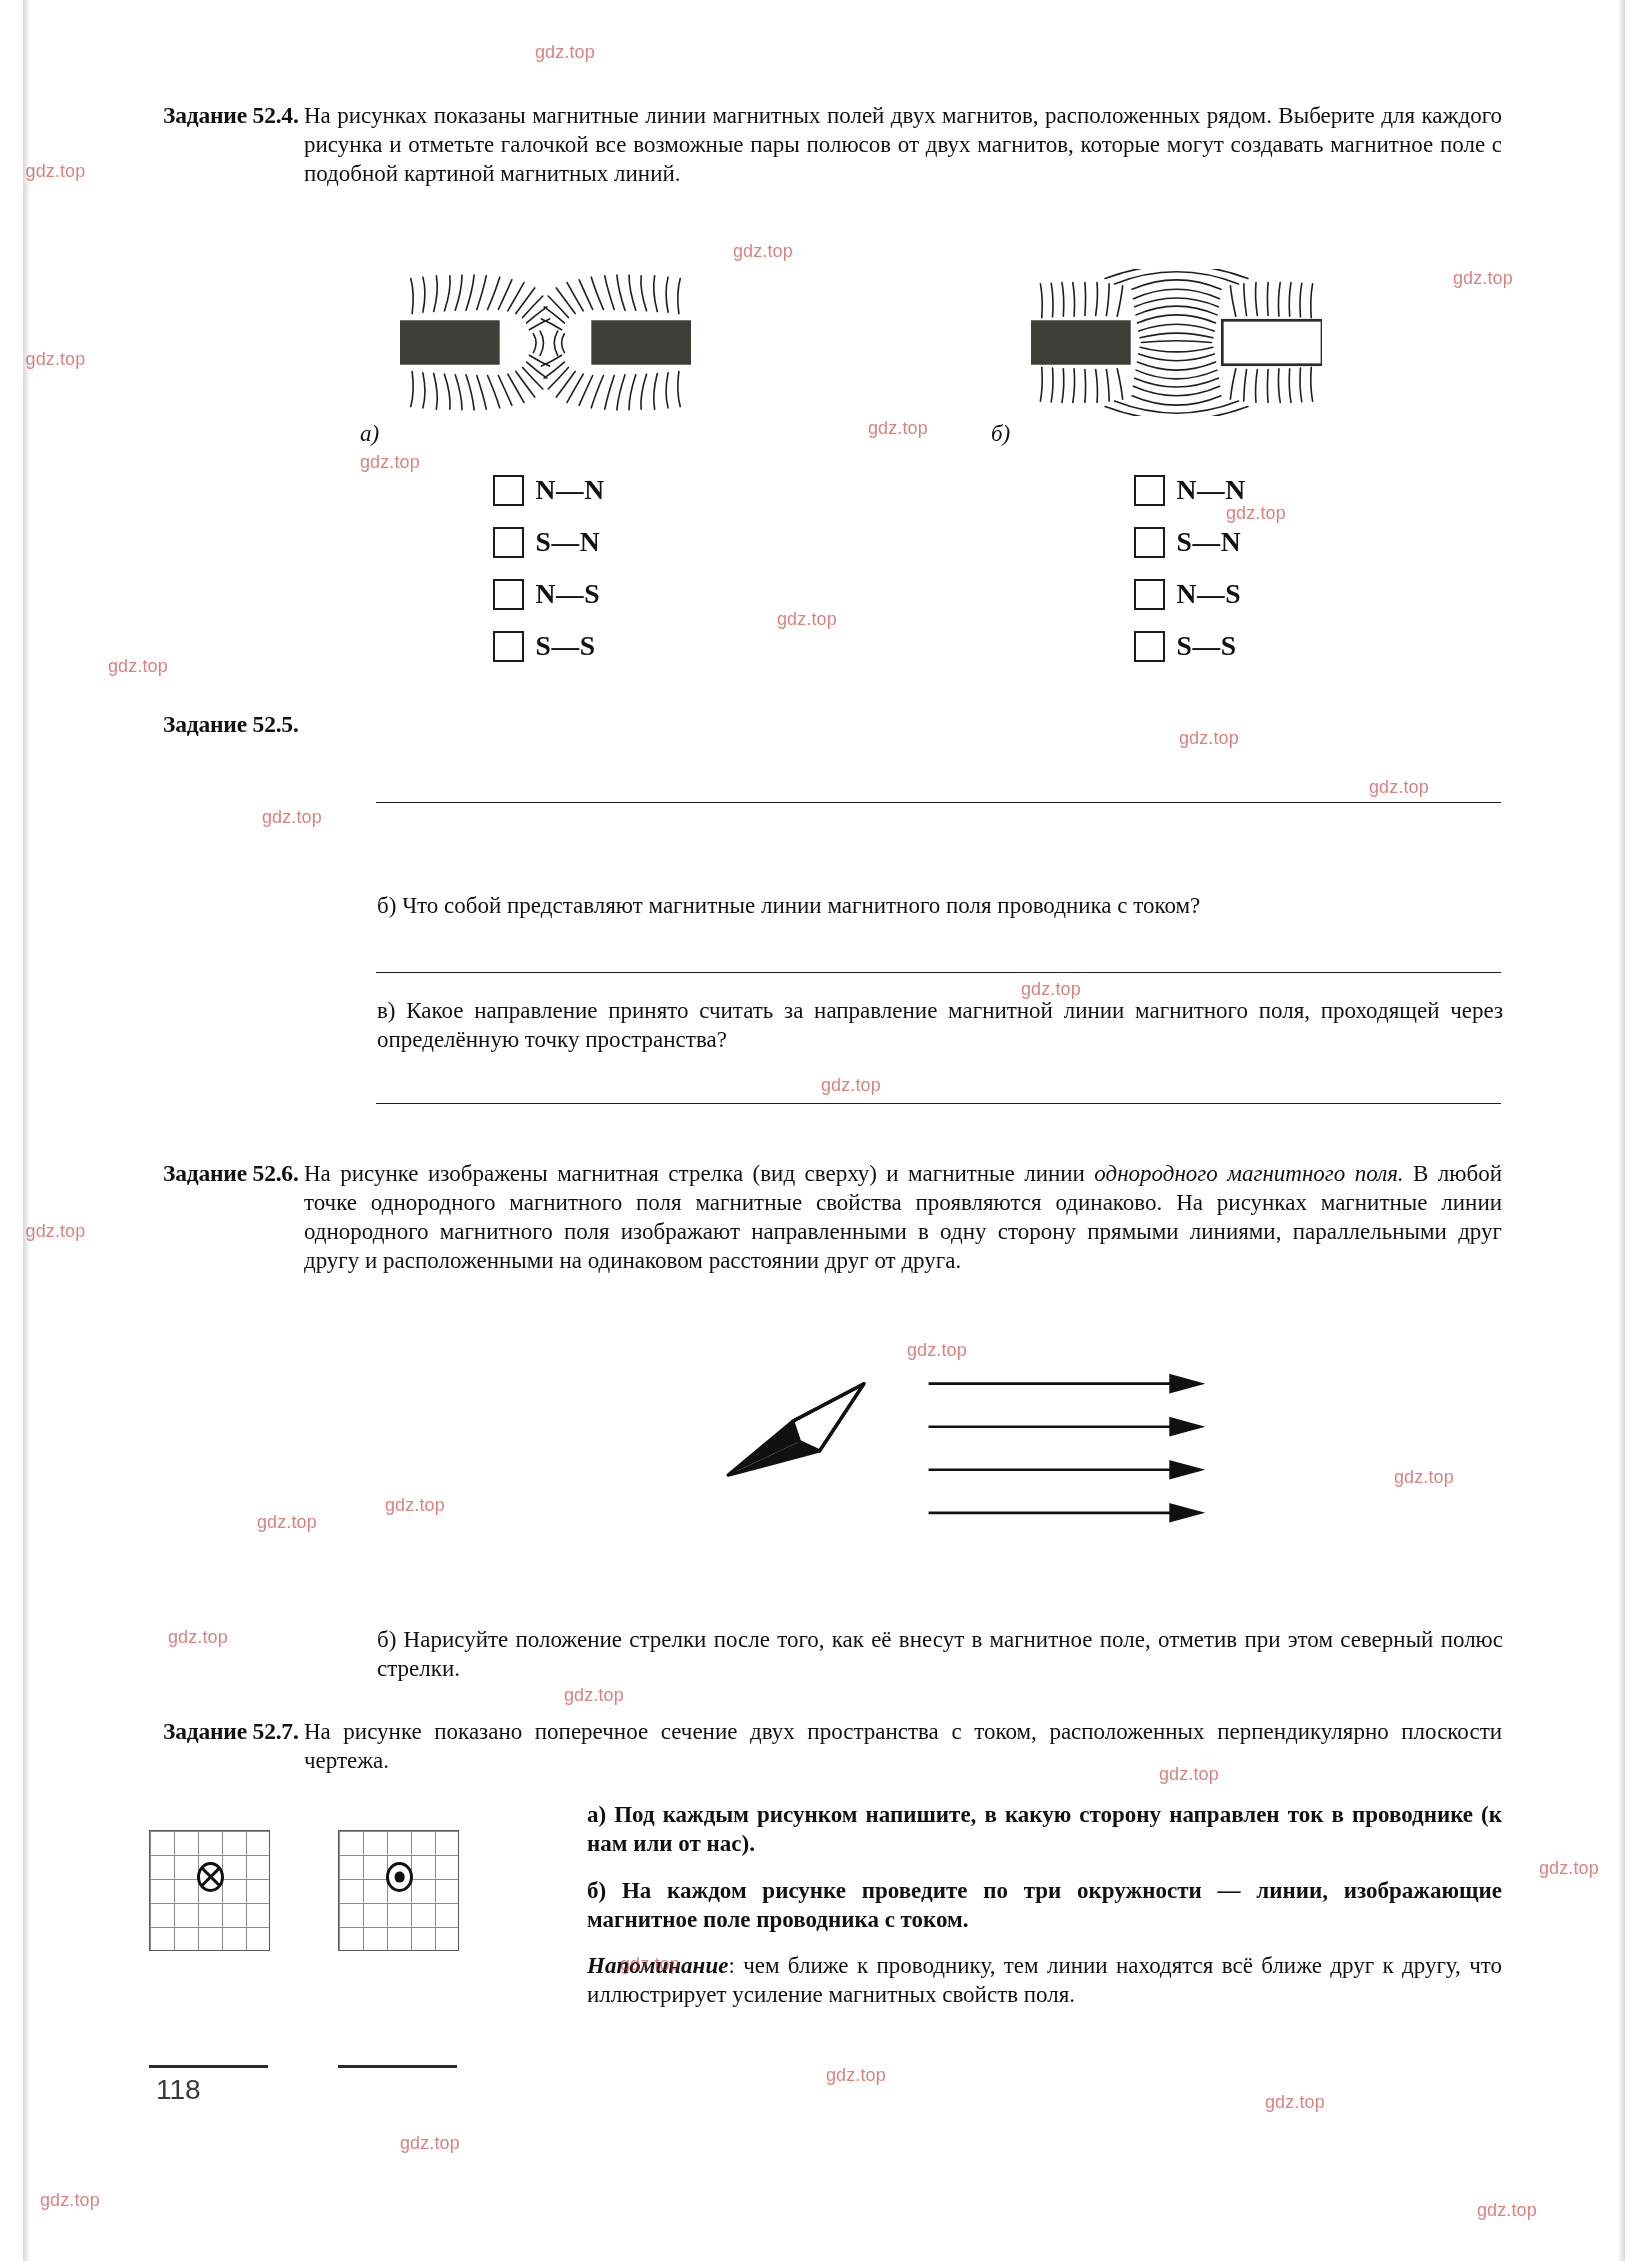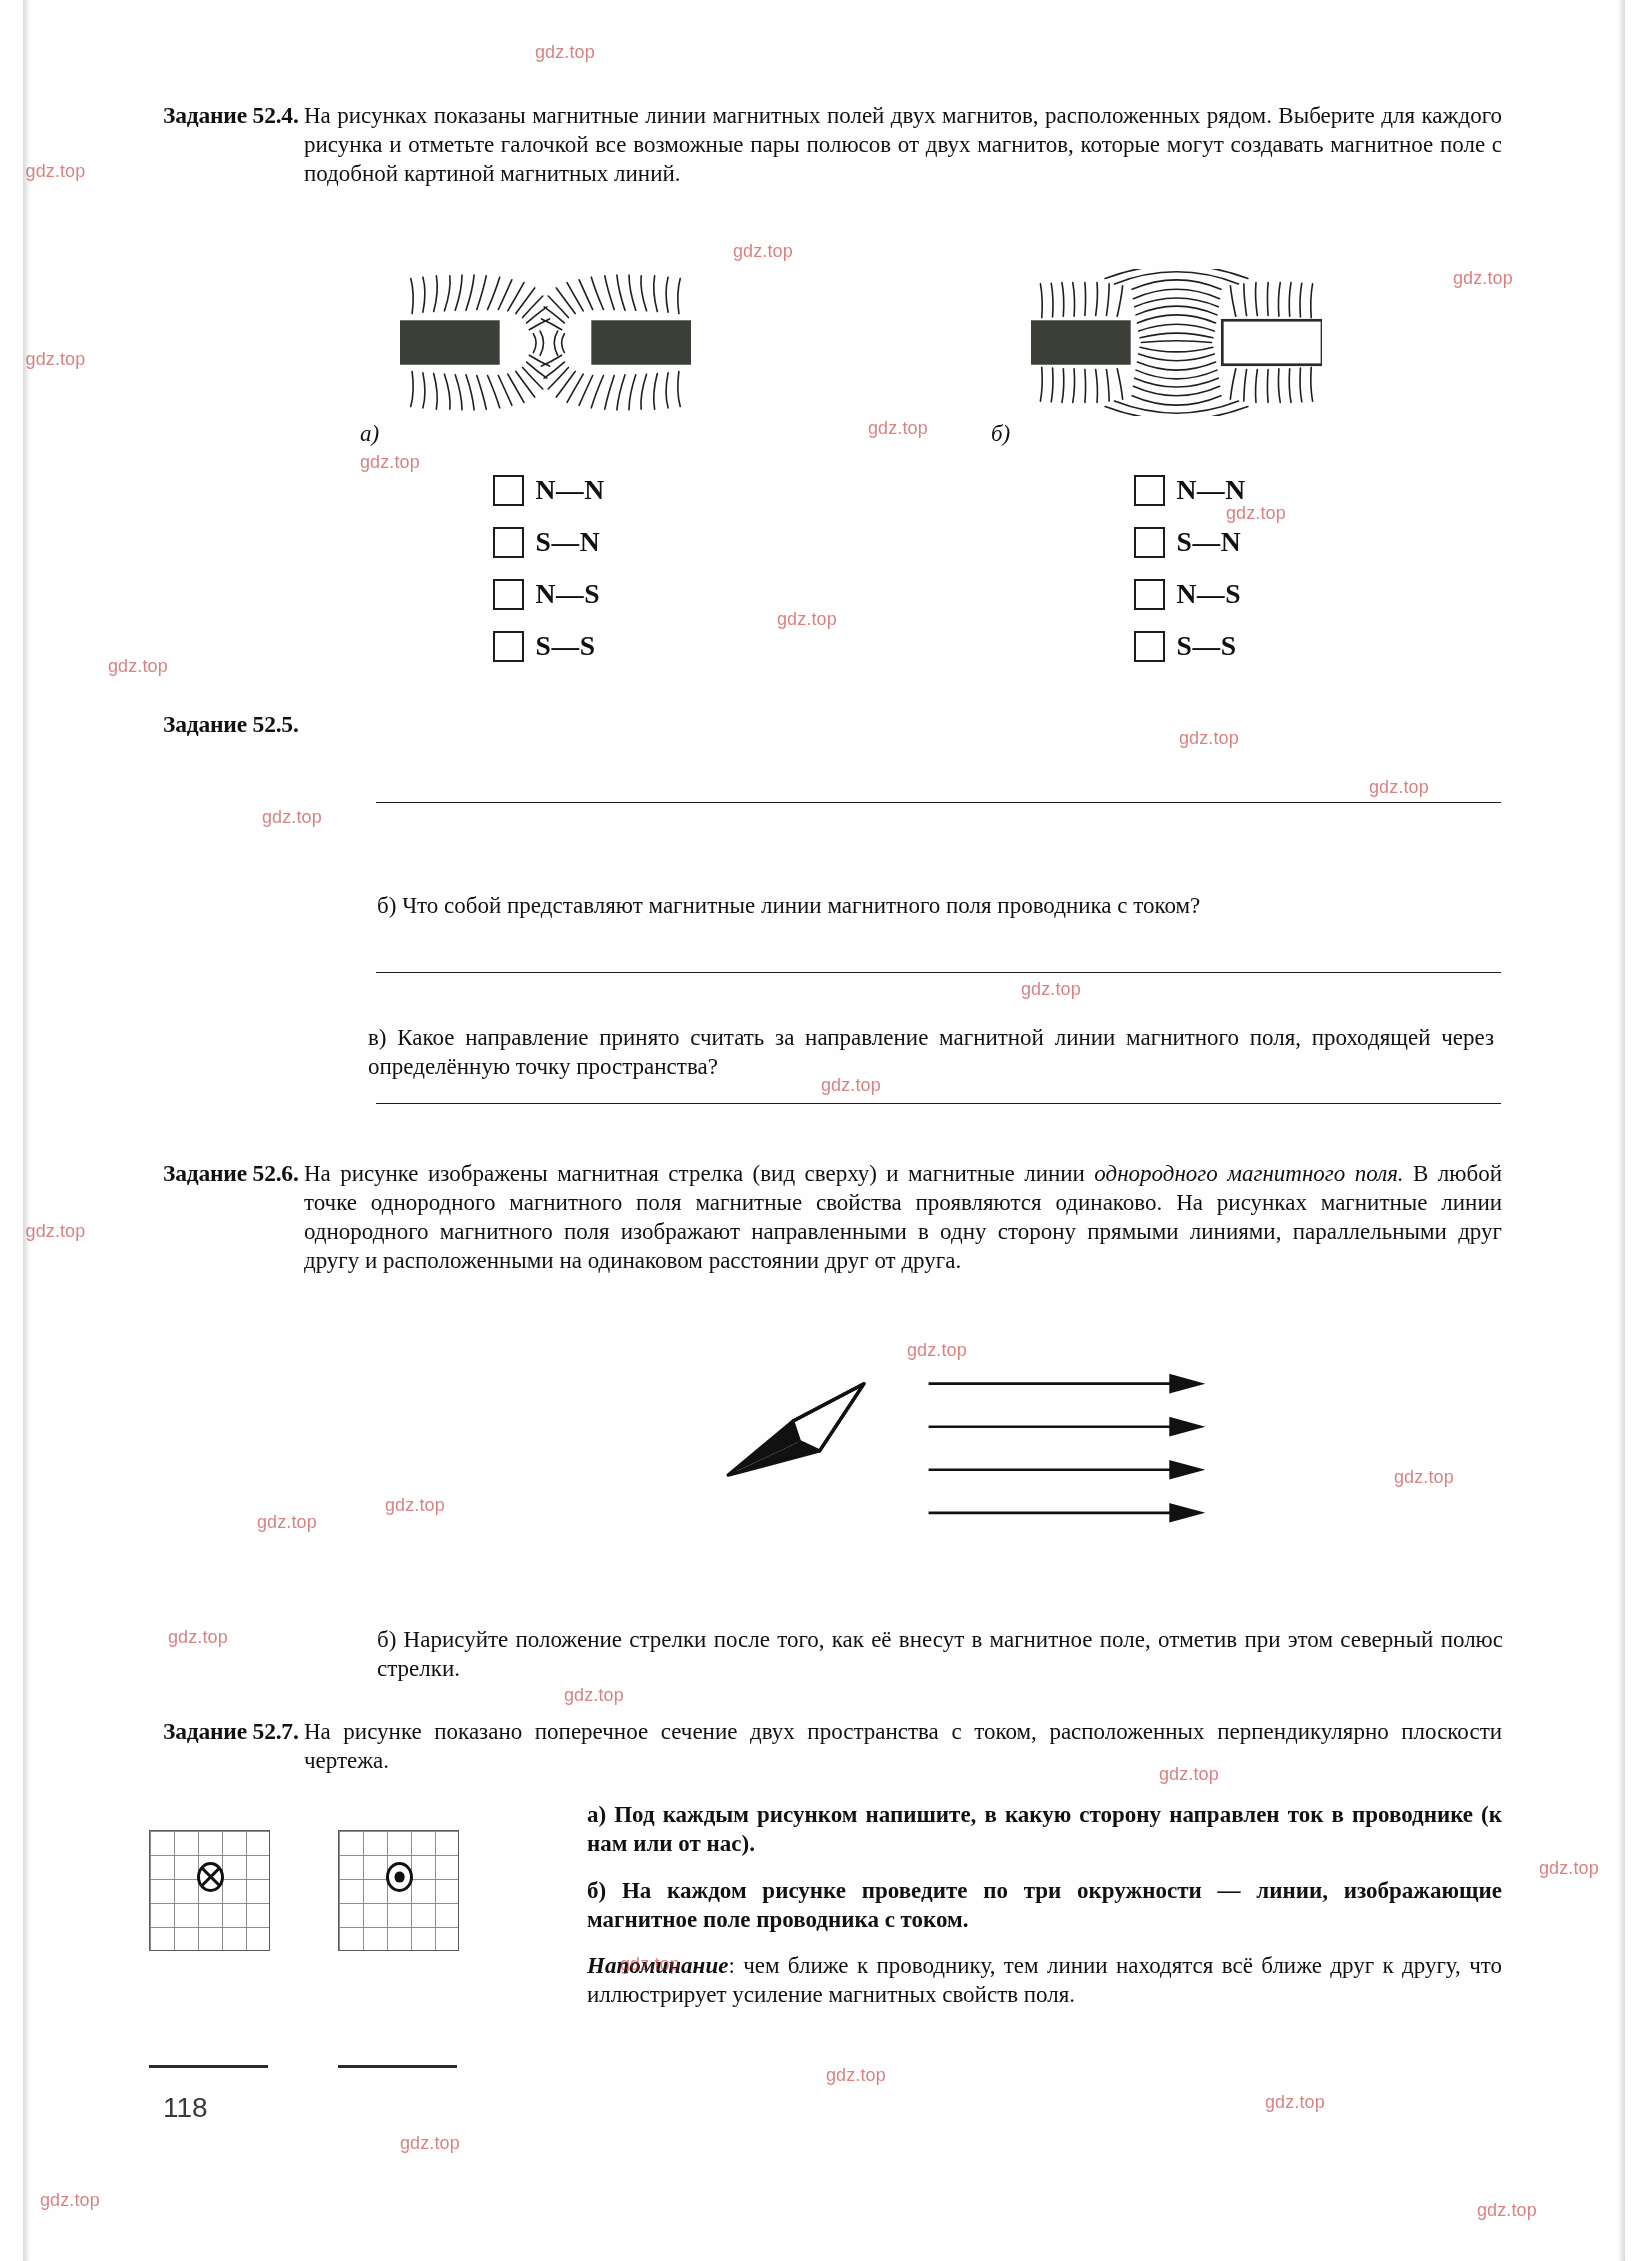--- a/index.html
+++ b/index.html
@@ -205,26 +205,25 @@
     top: 1800px;
     width: 915px;
     font-size: 23px;
     line-height: 29px;
     text-align: justify;
   }
   #t57-right p { margin: 0 0 17.5px 0; }
 
   #page-number {
     position: absolute;
-    left: 163px;
+    left: 156px;
     top: 2074px;
     font-family: "Liberation Sans", sans-serif;
     font-size: 28px;
     color: #3a3a3a;
-    margin-top: 18px;
   }
 </style>
 </head>
 <body>
 
 <div id="page">
 
   <div class="edge left"></div>
   <div class="edge right"></div>
 
@@ -455,21 +454,21 @@
   <div class="answer-line full" style="position:absolute; left:163px; top:802px;"></div>
 
   <div style="position:absolute; left:377px; top:891px; width:1126px;">
     <div style="font-size:23px; line-height:29px; text-align:justify;">
       <span>б)</span>
       <span>Что собой представляют магнитные линии магнитного поля проводника с током?</span>
     </div>
   </div>
   <div class="answer-line full" style="position:absolute; left:163px; top:972px;"></div>
 
-  <div style="position:absolute; left:368px; top:996px; width:1126px;margin-top:27px;">
+  <div style="position:absolute; left:377px; top:996px; width:1126px;">
     <div style="font-size:23px; line-height:29px; text-align:justify;">
       <span>в)</span>
       <span>Какое направление принято считать за направление магнитной линии магнитного поля, проходящей через определённую точку пространства?</span>
     </div>
   </div>
   <div class="answer-line full" style="position:absolute; left:163px; top:1103px;"></div>
 
   <div class="content" style="top:1159px;">
     <div class="task">
       <div class="task-label">Задание 52.6.</div>

